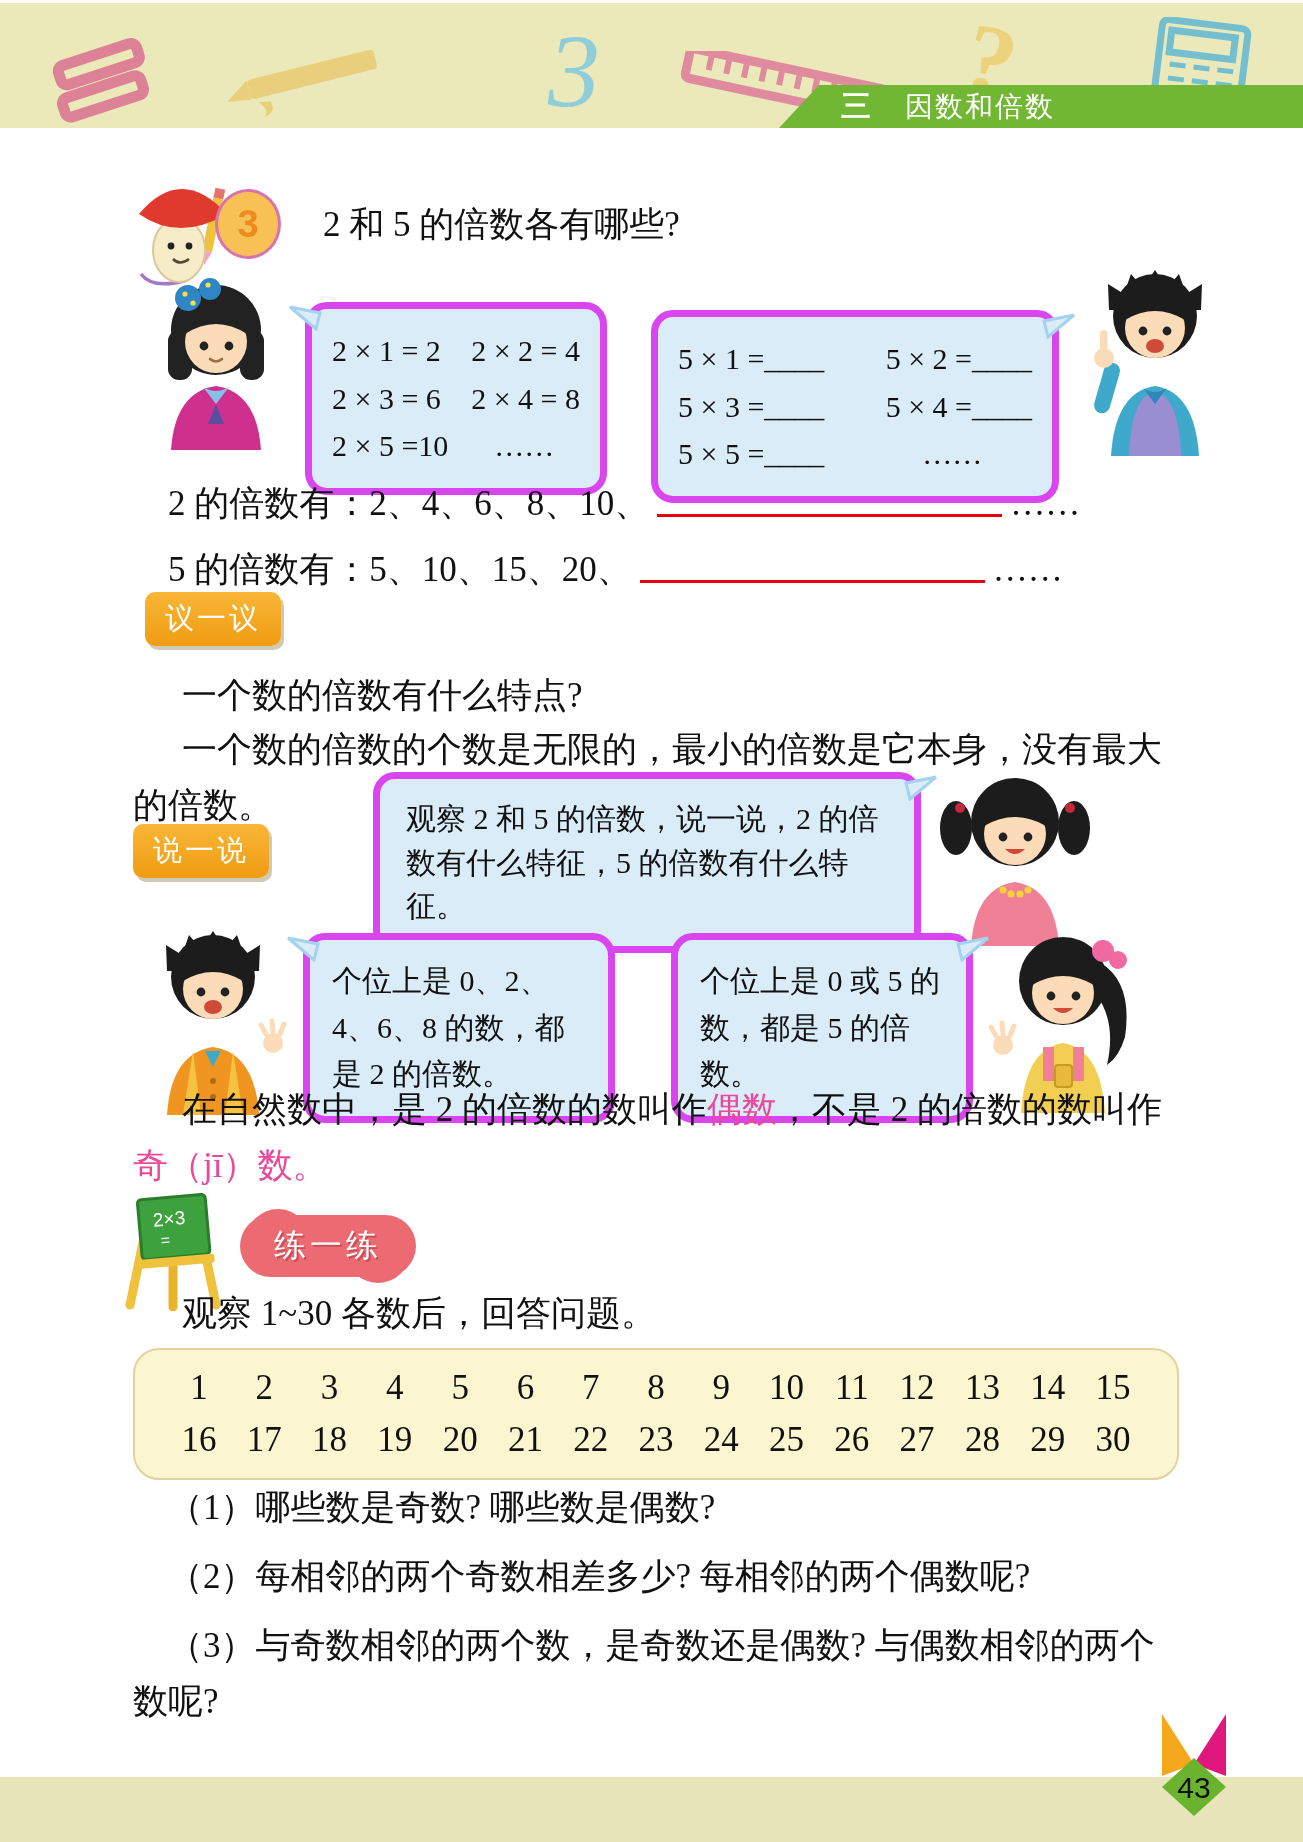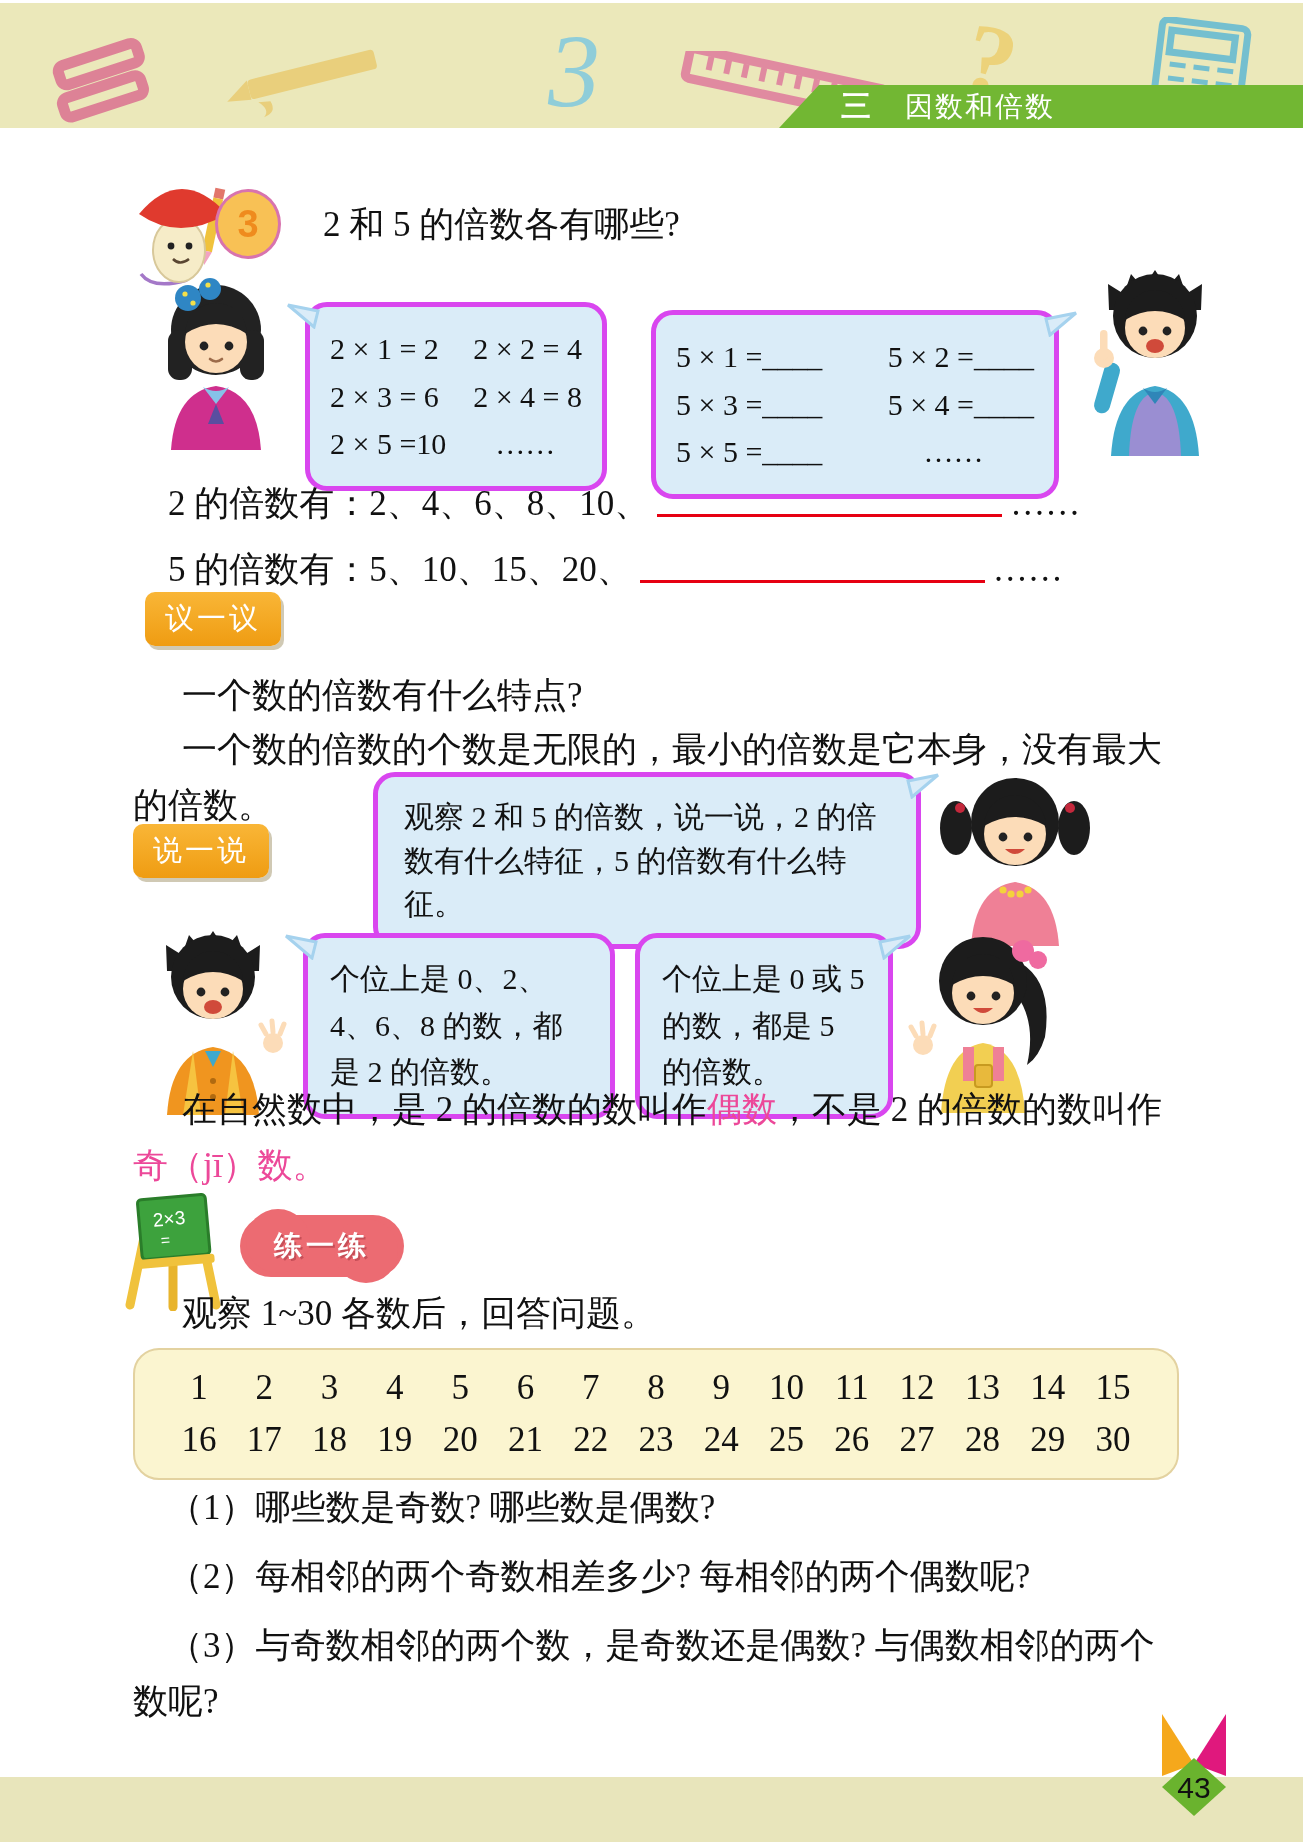--- a/index.html
+++ b/index.html
@@ -20,21 +20,21 @@
   .sec{position:absolute;left:133px;width:1046px;}
 
   
   .lesson-row{display:flex;align-items:center;}
   .num-badge{width:60px;height:64px;border-radius:50%;background:#f8c155;border:3px solid #d873ae;
              display:flex;align-items:center;justify-content:center;color:#ef8b1e;
              font-family:"Liberation Sans",sans-serif;font-weight:bold;font-size:38px;margin-left:-22px;}
   .lesson-q{margin-left:42px;font-size:35px;}
 
   
-  .speech{position:relative;background:#daecf8;border:5px solid #d946ef;border-radius:22px;
+  .speech{position:relative;background:#daecf8;border:7px solid #d946ef;border-radius:22px;
           font-size:30px;line-height:1.45;padding:16px 20px;box-sizing:border-box;}
   .tail{position:absolute;}
   .tail-l{top:-4px;left:-24px;}
   .tail-r{top:-4px;right:-24px;}
 
   .mrow{display:flex;justify-content:space-between;margin:4px 0;}
   .mcell{white-space:nowrap;}
   .mcell.dots{width:45%;text-align:center;}
 
   .dialog-row{display:flex;align-items:flex-start;}
@@ -61,21 +61,21 @@
   .feat-bubble{padding:18px 22px;line-height:1.55;}
 
   
   .practice-row{display:flex;align-items:flex-start;}
   .cloud{position:relative;margin-left:14px;margin-top:30px;background:#ec6b72;height:62px;
          border-radius:34px;padding:0 34px;display:flex;align-items:center;}
   .cloud:before,.cloud:after{content:"";position:absolute;width:64px;height:64px;border-radius:50%;
          background:#ec6b72;top:-6px;}
   .cloud:before{left:6px;} .cloud:after{right:6px;top:4px;}
   .cloud span{position:relative;z-index:2;color:#fff;font-family:"Liberation Sans",sans-serif;
-         font-weight:bold;font-size:28px;letter-spacing:4px;text-shadow:2px 2px 0 #c74f58;}
+         font-weight:normal;font-size:32px;letter-spacing:4px;text-shadow:2px 2px 0 #c74f58;}
 
   .numbox{box-sizing:border-box;background:#fbf5d0;border:2px solid #e3d2a0;border-radius:26px;
           padding:18px 44px;}
   .numline{display:flex;justify-content:space-between;font-size:35px;}
   .numline span{min-width:40px;text-align:center;}
   .numline + .numline{margin-top:12px;}
 
   .q-item{font-size:35px;line-height:1.6;text-indent:1em;}
 
   
@@ -292,21 +292,21 @@
       <path d="M133,109 L128,100 M140,107 L139,96 M147,109 L151,99" stroke="#fcdcb8" stroke-width="5" stroke-linecap="round"></path>
     </svg>
 
     <div class="speech feat-bubble" style="margin-left:10px;margin-top:8px;width:312px;flex:none">
       <svg class="tail tail-l" width="34" height="26">
         <polygon points="2,2 32,8 28,24" fill="#daecf8" stroke="#a5d2ee" stroke-width="3"></polygon>
         </svg>
       <span>个位上是 0、2、4、6、8 的数，都是 2 的倍数。</span>
     </div>
 
-    <div class="speech feat-bubble" style="margin-left:20px;margin-top:8px;width:258px;flex:none">
+    <div class="speech feat-bubble" style="margin-left:56px;margin-top:8px;width:302px;flex:none">
       <svg class="tail tail-r" width="34" height="26">
         <polygon points="32,2 2,8 6,24" fill="#daecf8" stroke="#a5d2ee" stroke-width="3"></polygon>
         </svg>
       <span>个位上是 0 或 5 的数，都是 5 的倍数。</span>
     </div>
 
     <svg width="160" height="188" viewBox="0 0 160 188" style="flex:none;margin-left:12px">
       <path d="M116,38 Q148,58 140,112 Q134,132 122,140 Q132,96 110,68 Z" fill="#1c1c1c"></path>
       <circle cx="78" cy="56" r="44" fill="#1c1c1c"></circle>
       <circle cx="78" cy="68" r="31" fill="#fcdcb8"></circle>

